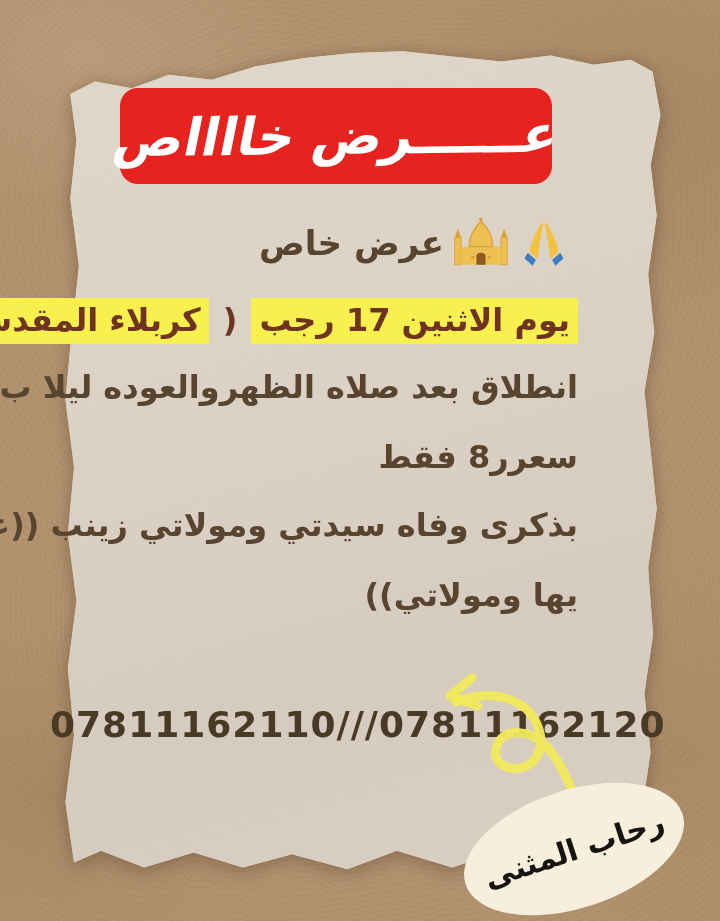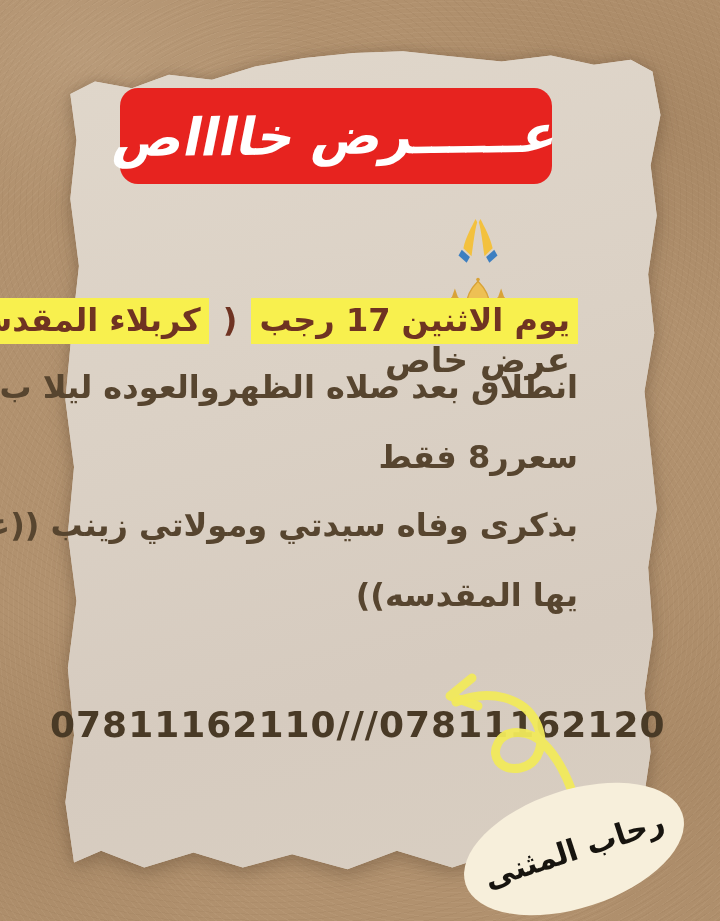--- a/index.html
+++ b/index.html
@@ -32,21 +32,21 @@
     position:absolute;left:120px;top:88px;width:432px;height:96px;z-index:3;
     background:#e7231f;border-radius:18px;
     display:flex;align-items:center;justify-content:center;
   }
   .banner-text{
     color:#ffffff;font-size:52px;font-weight:bold;direction:rtl;
     transform:skewX(-12deg) rotate(-0.6deg);white-space:nowrap;
   }
   .line{position:absolute;z-index:3;direction:rtl;text-align:right;white-space:nowrap;
     color:#57452f;font-size:32px;font-weight:bold;}
-  .offer-line{top:214px;right:150px;display:flex;align-items:center;gap:8px;font-size:34px;flex-direction:column;}
+  .offer-line{top:214px;right:150px;display:flex;align-items:center;gap:8px;font-size:34px;}
   .date-line{top:298px;right:142px;color:#6f3322;}
   .hl{background:#f8f04e;padding:3px 8px 5px;display:inline-block;}
   .paren{padding:0 3px;color:#6f3322;}
   .depart-line{top:368px;right:142px;}
   .price-line{top:438px;right:142px;text-align:center;}
   .occ1-line{top:506px;right:142px;}
   .occ2-line{top:576px;right:142px;}
   .phone-line{position:absolute;z-index:3;top:704px;left:50px;width:615px;text-align:center;
     direction:ltr;color:#493a26;font-size:36px;font-weight:bold;letter-spacing:1px;white-space:nowrap;}
   .arrow-wrap{position:absolute;left:420px;top:640px;width:180px;height:190px;z-index:3;}
@@ -101,21 +101,21 @@
   <span class="hl">كربلاء المقدسه</span>
   
 </div>
 
 <div class="line depart-line">انطلاق بعد صلاه الظهروالعوده ليلا ب</div>
 
 <div class="line price-line">سعرر8 فقط</div>
 
 <div class="line occ1-line">بذكرى وفاه سيدتي ومولاتي زينب ((عل</div>
 
-<div class="line occ2-line">يها المقدسه))</div>
+<div class="line occ2-line">يها ومولاتي))</div>
 
 <div class="phone-line">07811162110///07811162120</div>
 
 <div class="arrow-wrap">
   <svg viewBox="0 0 180 190" width="180" height="190">
     <path d="M36 62 C70 48 104 58 116 82 C126 102 120 124 100 128 C82 131 70 118 78 103 C86 88 110 90 124 104 C138 118 148 138 155 160" fill="none" stroke="#f1e95b" stroke-width="9" stroke-linecap="round" stroke-linejoin="round" opacity="0.95"></path>
     <polyline points="52,38 30,56 58,66" fill="none" stroke="#f1e95b" stroke-width="9" stroke-linecap="round" stroke-linejoin="round" opacity="0.95"></polyline>
   </svg>
 </div>
 

